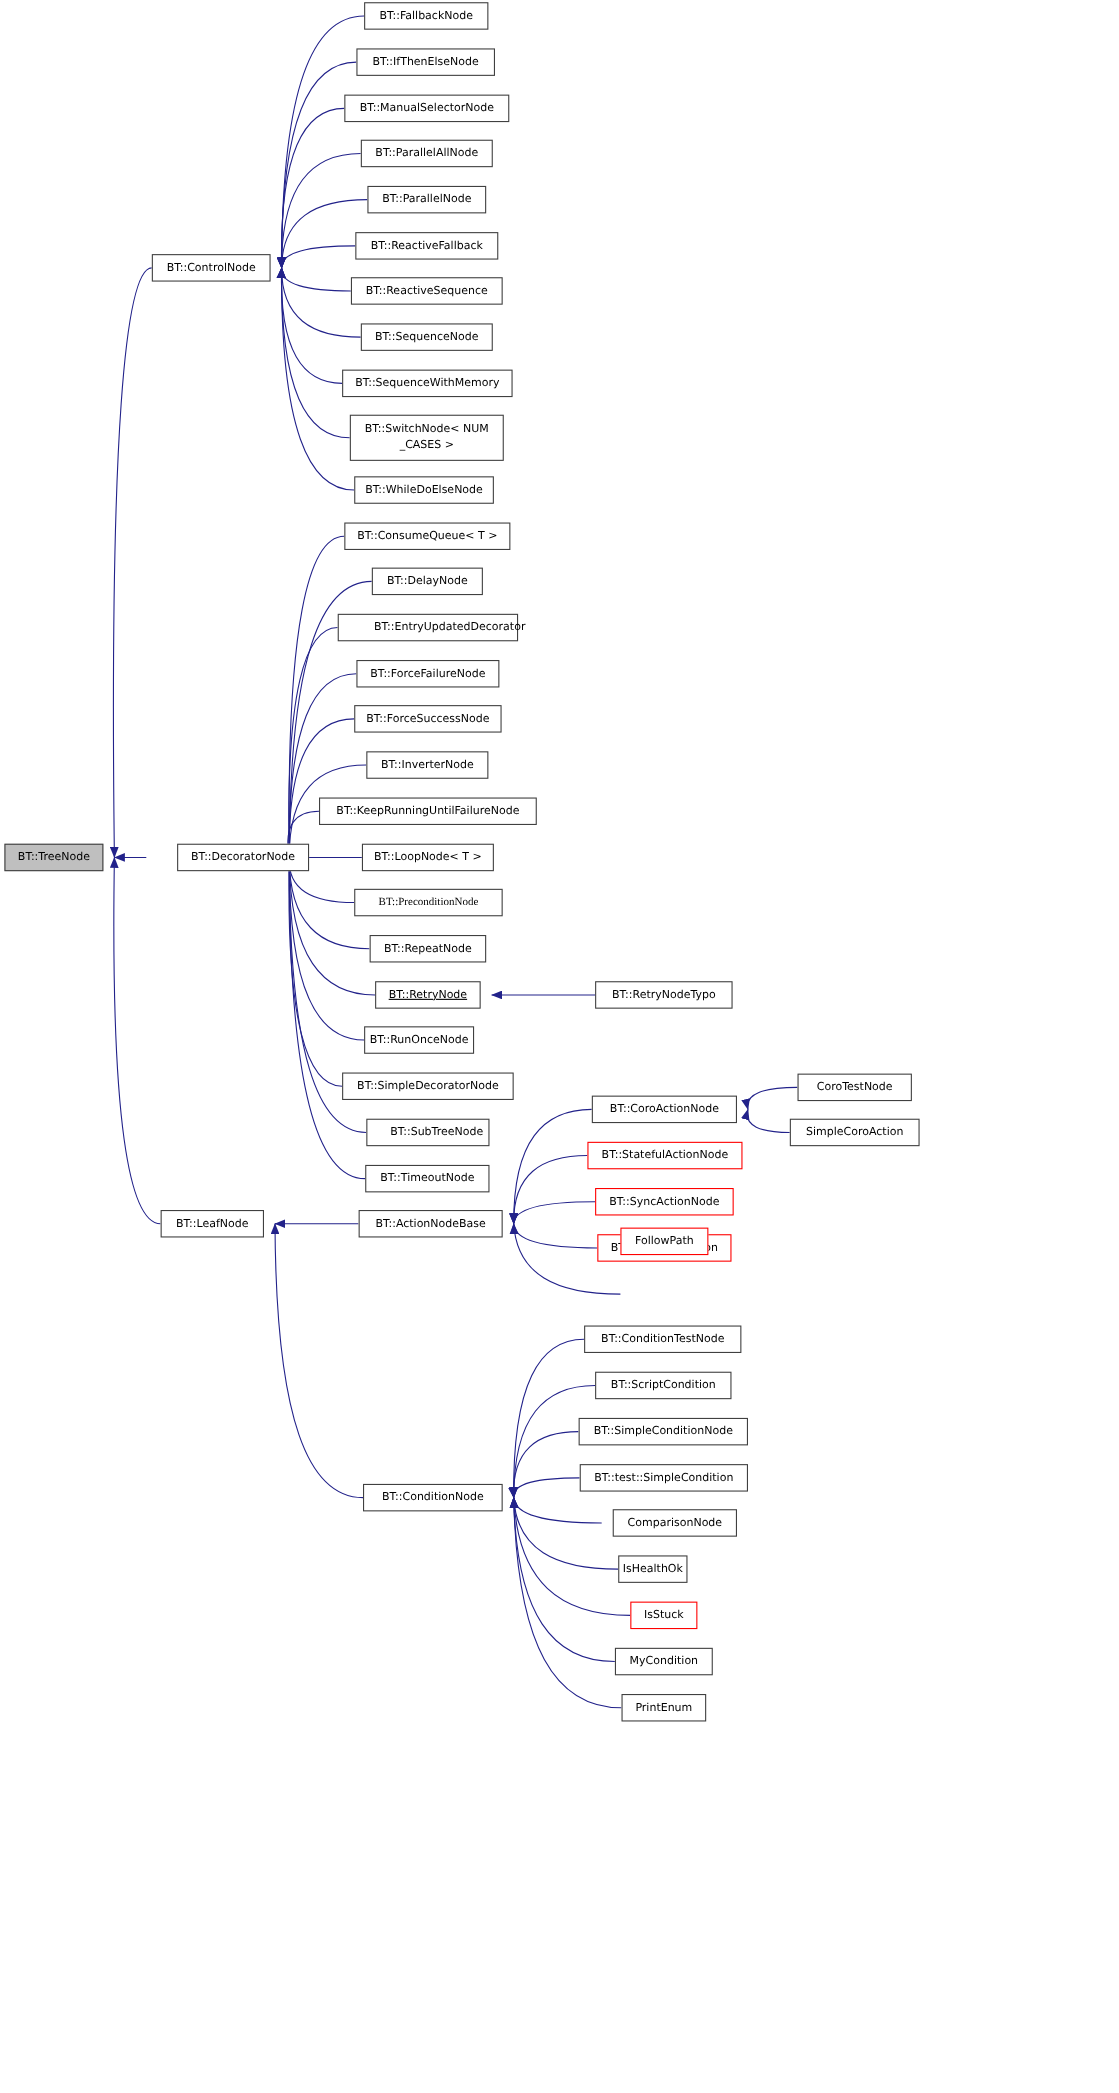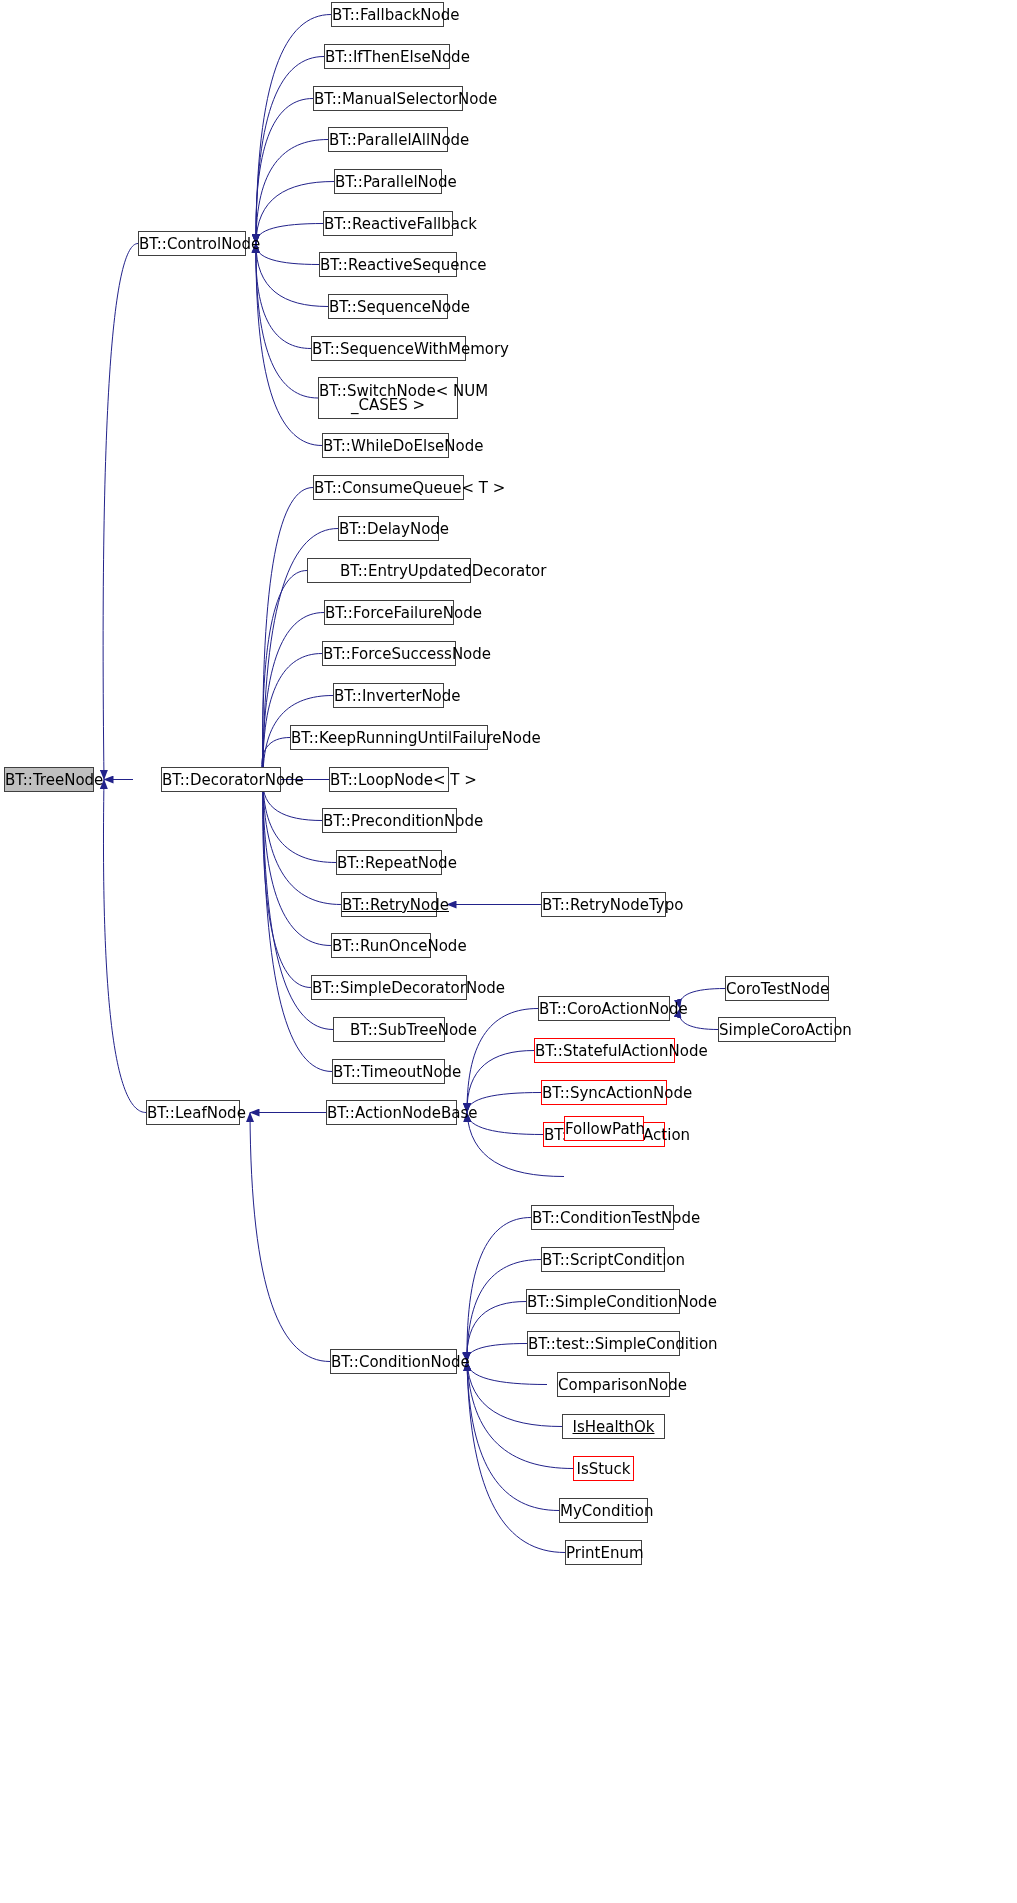--- a/index.html
+++ b/index.html
@@ -5,21 +5,21 @@
   html,body{margin:0;padding:0;background:#ffffff;}
   body{font-family:"DejaVu Sans","Liberation Sans",sans-serif;}
   #graph{position:relative;width:1017px;height:1903px;background:#ffffff;overflow:hidden;}
   #edges{position:absolute;left:0;top:0;width:1017px;height:1903px;}
   .node{
     position:absolute;
     box-sizing:border-box;
     border:1px solid #404040;
     background:#ffffff;
     color:#000000;
-    font-size:15px;
+    font-size:10px;
     line-height:14px;
     display:flex;
     align-items:center;
     justify-content:center;
     text-align:center;
     white-space:pre;
     letter-spacing:0px;
   }
   .node.root{background:#bfbfbf;border-color:#404040;}
   .node.red{border:1.5px solid #ff0000;color:#000000;}
@@ -101,21 +101,21 @@
 _CASES &gt;</span></div>
     <div class="node" style="left: 322px; top: 433px; width: 127px; height: 25px;"><span>BT::WhileDoElseNode</span></div>
     <div class="node" style="left: 313px; top: 475px; width: 151px; height: 25px;"><span>BT::ConsumeQueue&lt; T &gt;</span></div>
     <div class="node" style="left: 338px; top: 516px; width: 101px; height: 25px;"><span>BT::DelayNode</span></div>
     <div class="node" style="left: 307px; top: 558px; width: 164px; height: 25px; padding-left: 32px;"><span>BT::EntryUpdatedDecorator</span></div>
     <div class="node" style="left: 324px; top: 600px; width: 130px; height: 25px;"><span>BT::ForceFailureNode</span></div>
     <div class="node" style="left: 322px; top: 641px; width: 134px; height: 25px;"><span>BT::ForceSuccessNode</span></div>
     <div class="node" style="left: 333px; top: 683px; width: 111px; height: 25px;"><span>BT::InverterNode</span></div>
     <div class="node" style="left: 290px; top: 725px; width: 198px; height: 25px;"><span>BT::KeepRunningUntilFailureNode</span></div>
     <div class="node" style="left: 329px; top: 767px; width: 120px; height: 25px;"><span>BT::LoopNode&lt; T &gt;</span></div>
-    <div class="node" style="left: 322px; top: 808px; width: 135px; height: 25px;"><span>BT::PreconditionNode</span></div>
+    <div class="node" style="left: 322px; top: 808px; width: 135px; height: 25px; font-family: Liberation Serif, serif;"><span>BT::PreconditionNode</span></div>
     <div class="node" style="left: 336px; top: 850px; width: 106px; height: 25px;"><span>BT::RepeatNode</span></div>
     <div class="node" style="left: 341px; top: 892px; width: 96px; height: 25px; text-decoration: underline;"><span>BT::RetryNode</span></div>
     <div class="node" style="left: 331px; top: 933px; width: 100px; height: 25px;"><span>BT::RunOnceNode</span></div>
     <div class="node" style="left: 311px; top: 975px; width: 156px; height: 25px;"><span>BT::SimpleDecoratorNode</span></div>
     <div class="node" style="left: 333px; top: 1017px; width: 112px; height: 25px; padding-left: 16px;"><span>BT::SubTreeNode</span></div>
     <div class="node" style="left: 332px; top: 1059px; width: 113px; height: 25px;"><span>BT::TimeoutNode</span></div>
     <div class="node" style="left: 541px; top: 892px; width: 125px; height: 25px;"><span>BT::RetryNodeTypo</span></div>
     <div class="node" style="left: 326px; top: 1100px; width: 131px; height: 25px;"><span>BT::ActionNodeBase</span></div>
     <div class="node" style="left: 538px; top: 996px; width: 132px; height: 25px;"><span>BT::CoroActionNode</span></div>
     <div class="node" style="left: 725px; top: 976px; width: 104px; height: 25px;"><span>CoroTestNode</span></div>
@@ -123,17 +123,17 @@
     <div class="node red" style="left: 534px; top: 1038px; width: 141px; height: 25px;"><span>BT::StatefulActionNode</span></div>
     <div class="node red" style="left: 541px; top: 1080px; width: 126px; height: 25px;"><span>BT::SyncActionNode</span></div>
     <div class="node red" style="left: 543px; top: 1122px; width: 122px; height: 25px;"><span>BT::ThreadedAction</span></div>
     <div class="node red" style="left: 564px; top: 1116px; width: 80px; height: 25px;"><span>FollowPath</span></div>
     <div class="node" style="left: 330px; top: 1349px; width: 127px; height: 25px;"><span>BT::ConditionNode</span></div>
     <div class="node" style="left: 531px; top: 1205px; width: 143px; height: 25px;"><span>BT::ConditionTestNode</span></div>
     <div class="node" style="left: 541px; top: 1247px; width: 124px; height: 25px;"><span>BT::ScriptCondition</span></div>
     <div class="node" style="left: 526px; top: 1289px; width: 154px; height: 25px;"><span>BT::SimpleConditionNode</span></div>
     <div class="node" style="left: 527px; top: 1331px; width: 153px; height: 25px;"><span>BT::test::SimpleCondition</span></div>
     <div class="node" style="left: 557px; top: 1372px; width: 113px; height: 25px;"><span>ComparisonNode</span></div>
-    <div class="node" style="left: 562px; top: 1414px; width: 103px; height: 25px; text-decoration: underline;"><span>IsHealthOk</span></div>
+    <div class="node" style="left: 562px; top: 1414px; width: 63px; height: 25px;"><span>IsHealthOk</span></div>
     <div class="node red" style="left: 573px; top: 1456px; width: 61px; height: 25px;"><span>IsStuck</span></div>
     <div class="node" style="left: 559px; top: 1498px; width: 89px; height: 25px;"><span>MyCondition</span></div>
     <div class="node" style="left: 565px; top: 1540px; width: 77px; height: 25px;"><span>PrintEnum</span></div>
   </div>
 
 </body></html>

